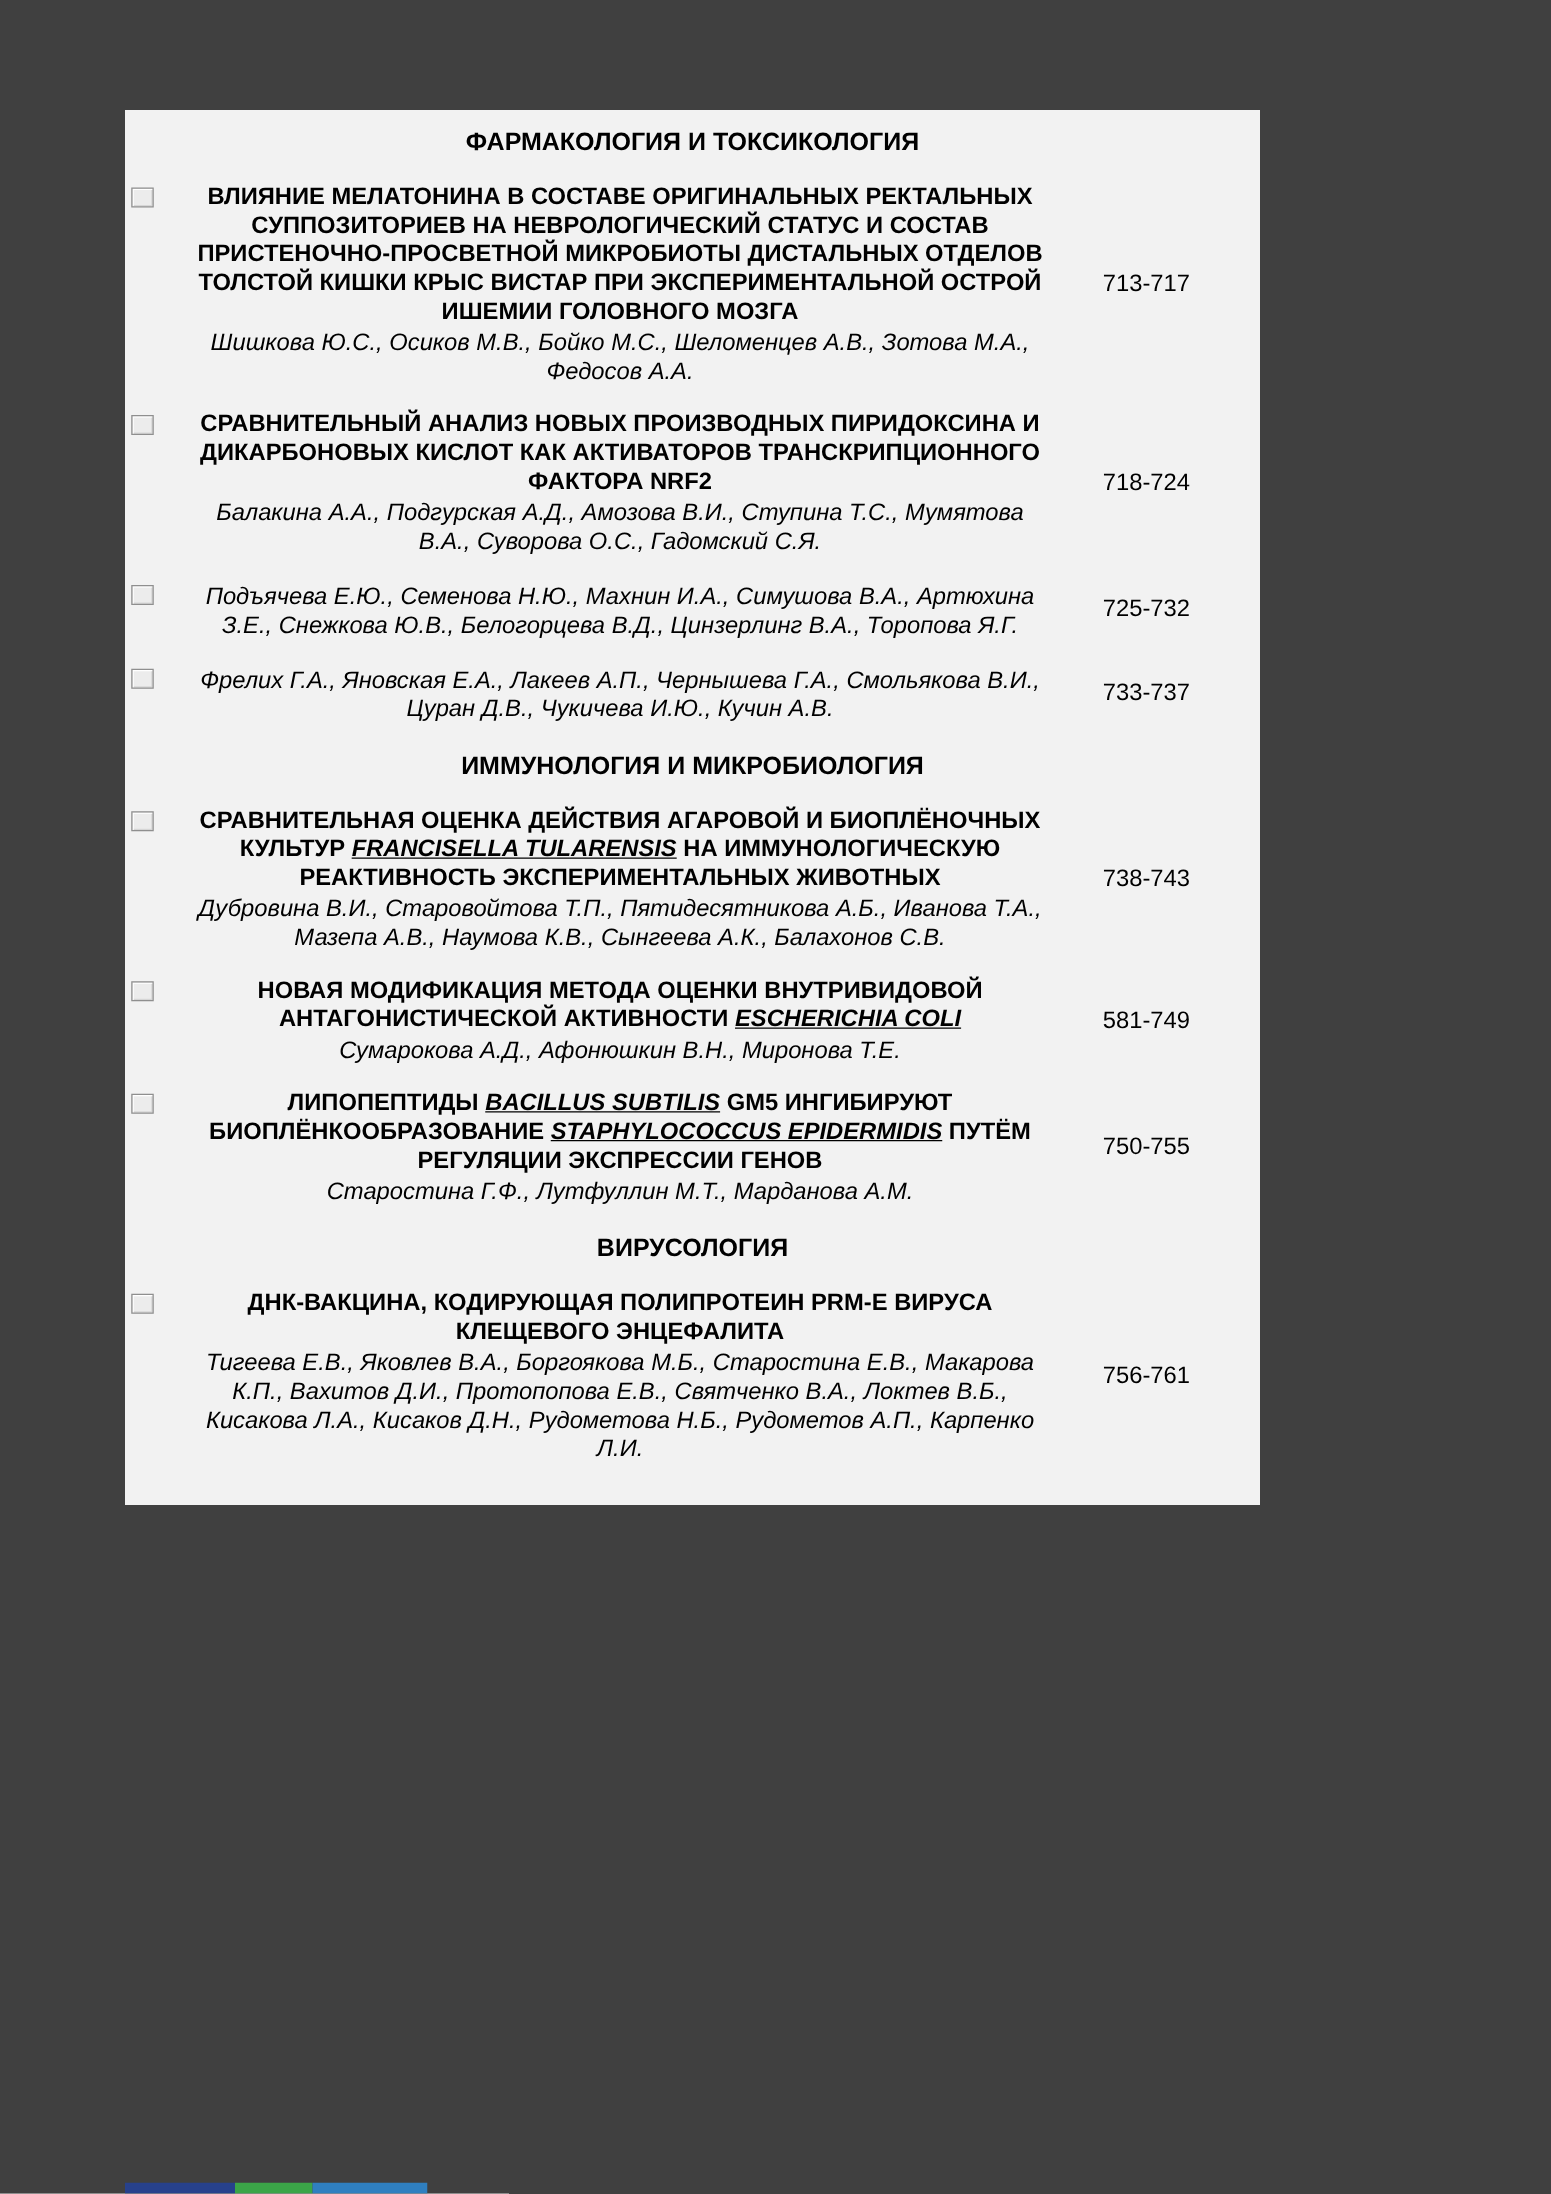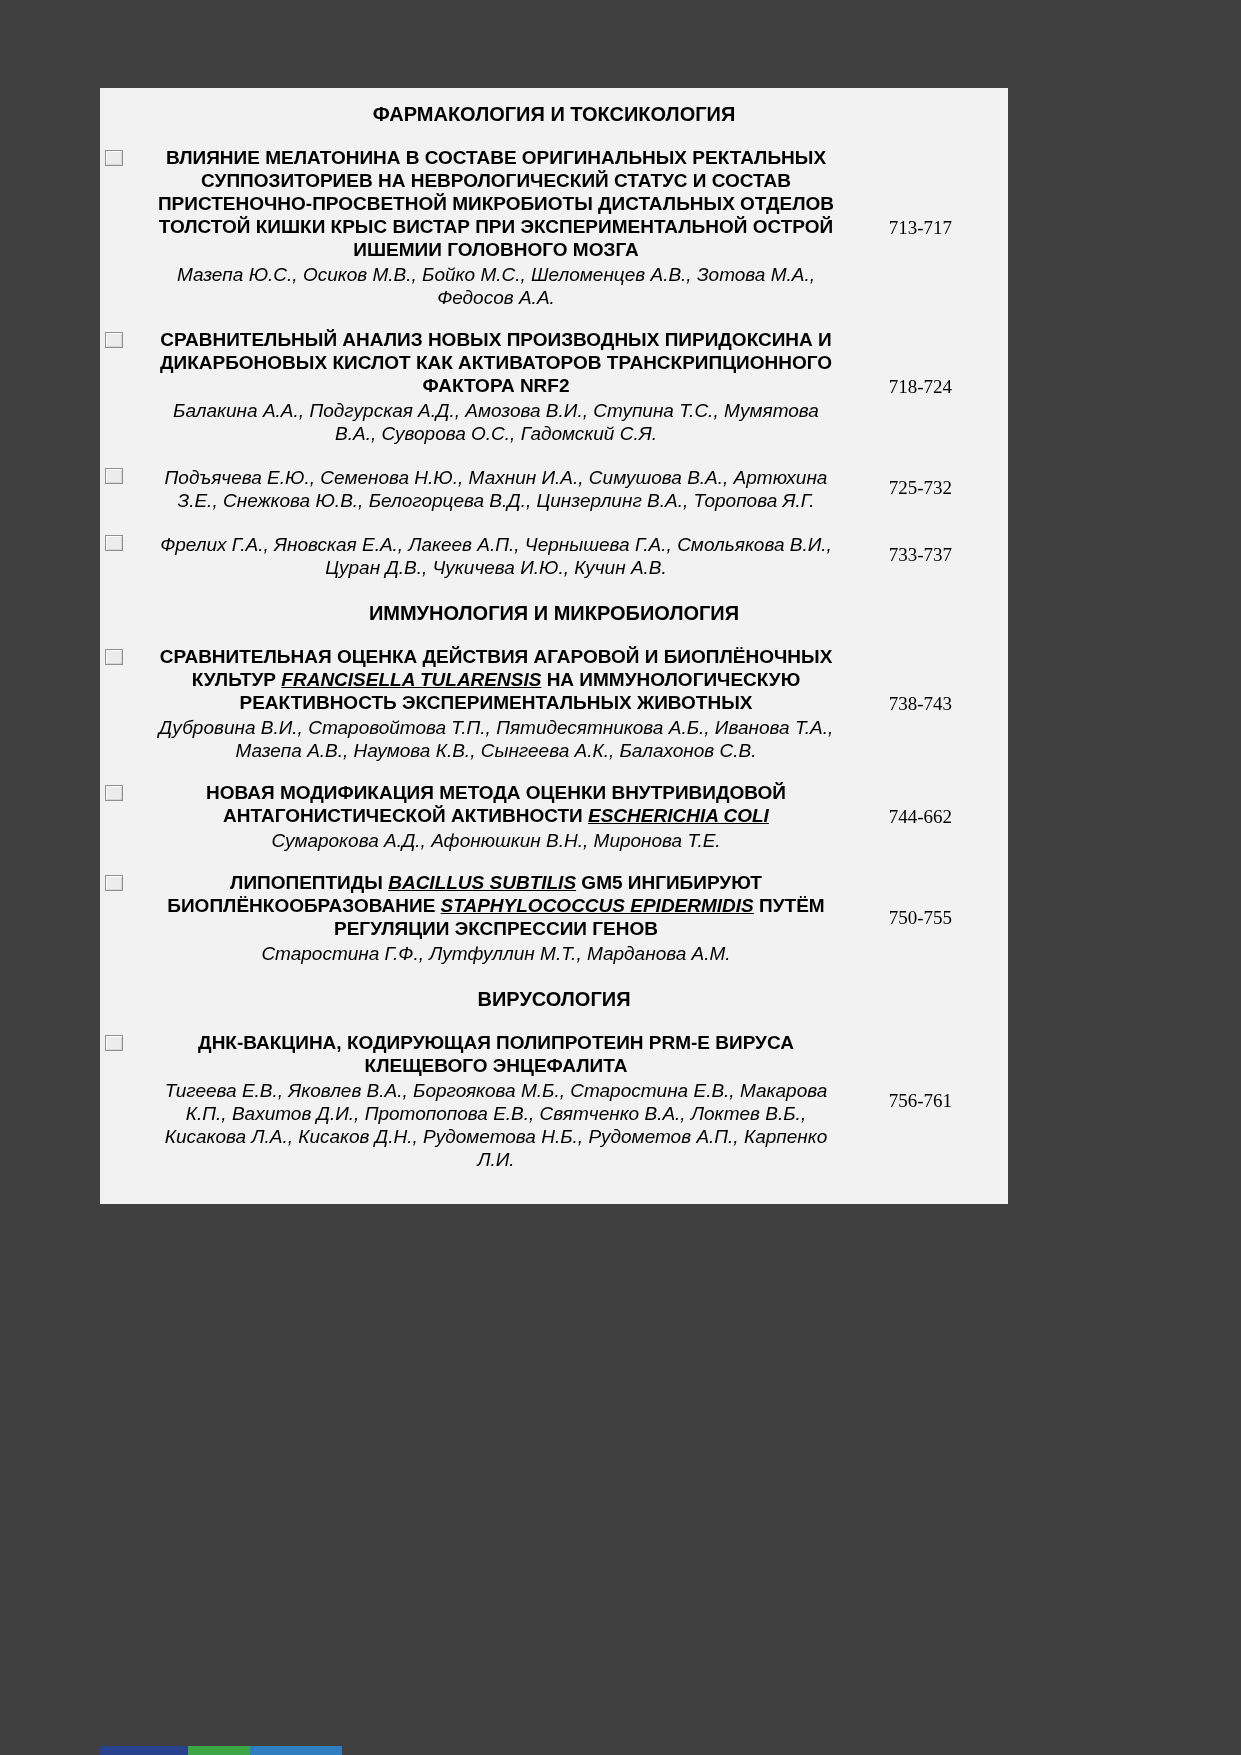--- a/index.html
+++ b/index.html
@@ -78,21 +78,20 @@
   }
   .pages-col {
     flex: none;
     width: 166px;
     display: flex;
     align-items: center;
     justify-content: flex-end;
     padding-right: 56px;
     box-sizing: border-box;
     font-size: 19px;
-    font-family: Liberation Serif, serif;
   }
   .footer-strip {
     position: absolute;
     left: 100px;
     bottom: 0;
     height: 9px;
     display: flex;
     overflow: hidden;
   }
   .footer-strip .seg {
@@ -106,21 +105,21 @@
   <div class="content" id="content">
   <div class="section">
     <div class="section-heading">ФАРМАКОЛОГИЯ И ТОКСИКОЛОГИЯ</div>
 
   <div class="entry">
     <div class="cb-col">
       <span class="checkbox"></span>
     </div>
     <div class="entry-text">
       <div class="entry-title"><span>ВЛИЯНИЕ МЕЛАТОНИНА В СОСТАВЕ ОРИГИНАЛЬНЫХ РЕКТАЛЬНЫХ СУППОЗИТОРИЕВ НА НЕВРОЛОГИЧЕСКИЙ СТАТУС И СОСТАВ ПРИСТЕНОЧНО-ПРОСВЕТНОЙ МИКРОБИОТЫ ДИСТАЛЬНЫХ ОТДЕЛОВ ТОЛСТОЙ КИШКИ КРЫС ВИСТАР ПРИ ЭКСПЕРИМЕНТАЛЬНОЙ ОСТРОЙ ИШЕМИИ ГОЛОВНОГО МОЗГА</span></div>
-      <div class="entry-authors">Мазепа Ю.С., Осиков М.В., Бойко М.С., Шеломенцев А.В., Зотова М.А., Федосов А.А.</div>
+      <div class="entry-authors">Шишкова Ю.С., Осиков М.В., Бойко М.С., Шеломенцев А.В., Зотова М.А., Федосов А.А.</div>
     </div>
     <div class="pages-col">713-717</div>
   </div>
 
   <div class="entry">
     <div class="cb-col">
       <span class="checkbox"></span>
     </div>
     <div class="entry-text">
       <div class="entry-title"><span>СРАВНИТЕЛЬНЫЙ АНАЛИЗ НОВЫХ ПРОИЗВОДНЫХ ПИРИДОКСИНА И ДИКАРБОНОВЫХ КИСЛОТ КАК АКТИВАТОРОВ ТРАНСКРИПЦИОННОГО ФАКТОРА NRF2</span></div>
@@ -165,21 +164,21 @@
   </div>
 
   <div class="entry">
     <div class="cb-col">
       <span class="checkbox"></span>
     </div>
     <div class="entry-text">
       <div class="entry-title"><span>НОВАЯ МОДИФИКАЦИЯ МЕТОДА ОЦЕНКИ ВНУТРИВИДОВОЙ АНТАГОНИСТИЧЕСКОЙ АКТИВНОСТИ </span><span class="it">ESCHERICHIA COLI</span></div>
       <div class="entry-authors">Сумарокова А.Д., Афонюшкин В.Н., Миронова Т.Е.</div>
     </div>
-    <div class="pages-col">744-662</div>
+    <div class="pages-col">581-749</div>
   </div>
 
   <div class="entry">
     <div class="cb-col">
       <span class="checkbox"></span>
     </div>
     <div class="entry-text">
       <div class="entry-title"><span>ЛИПОПЕПТИДЫ </span><span class="it">BACILLUS SUBTILIS</span><span> GM5 ИНГИБИРУЮТ БИОПЛЁНКООБРАЗОВАНИЕ </span><span class="it">STAPHYLOCOCCUS EPIDERMIDIS</span><span> ПУТЁМ РЕГУЛЯЦИИ ЭКСПРЕССИИ ГЕНОВ</span></div>
       <div class="entry-authors">Старостина Г.Ф., Лутфуллин М.Т., Марданова А.М.</div>
     </div>

